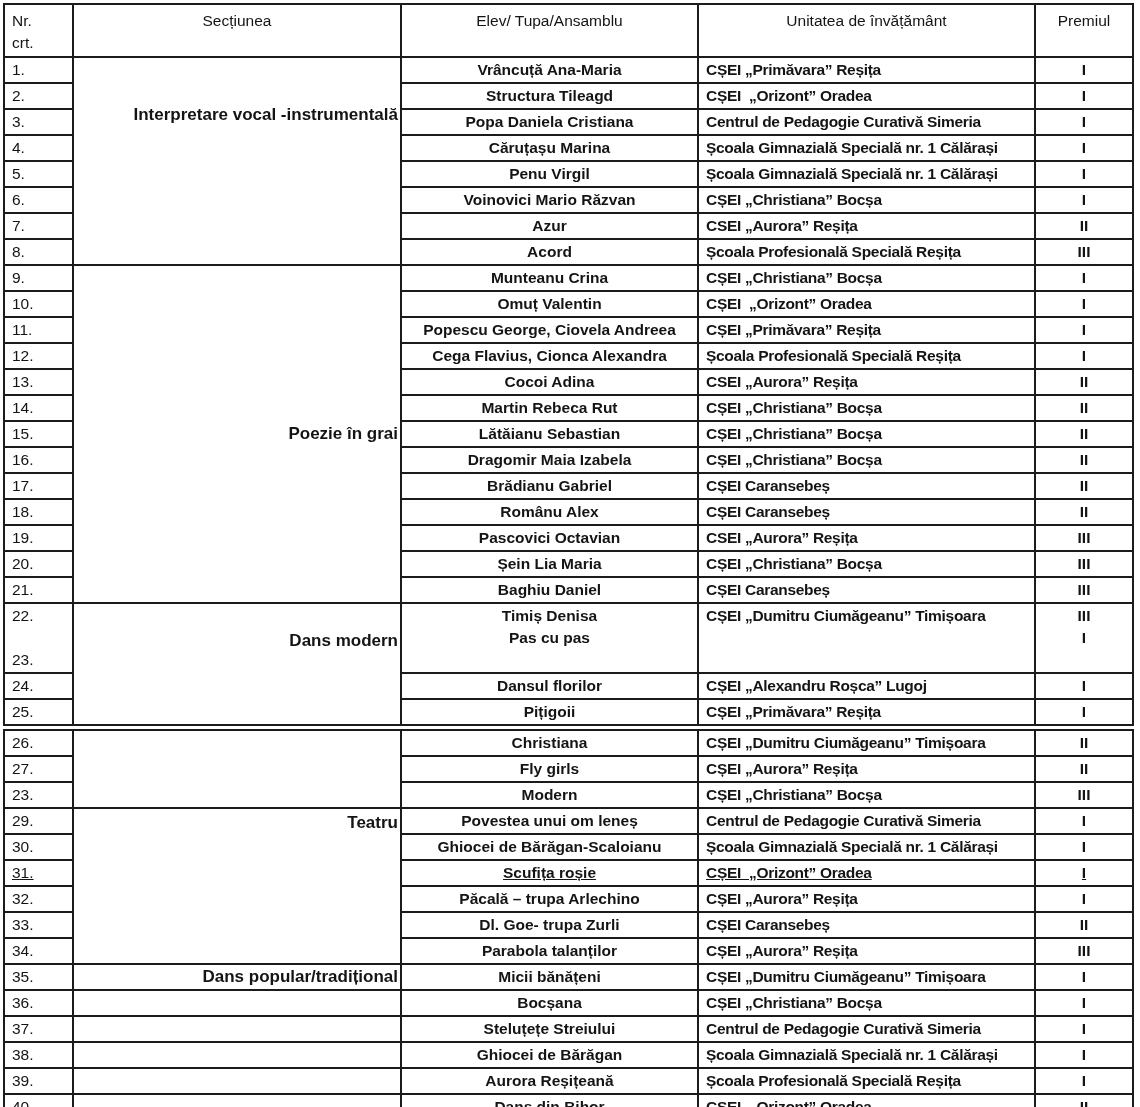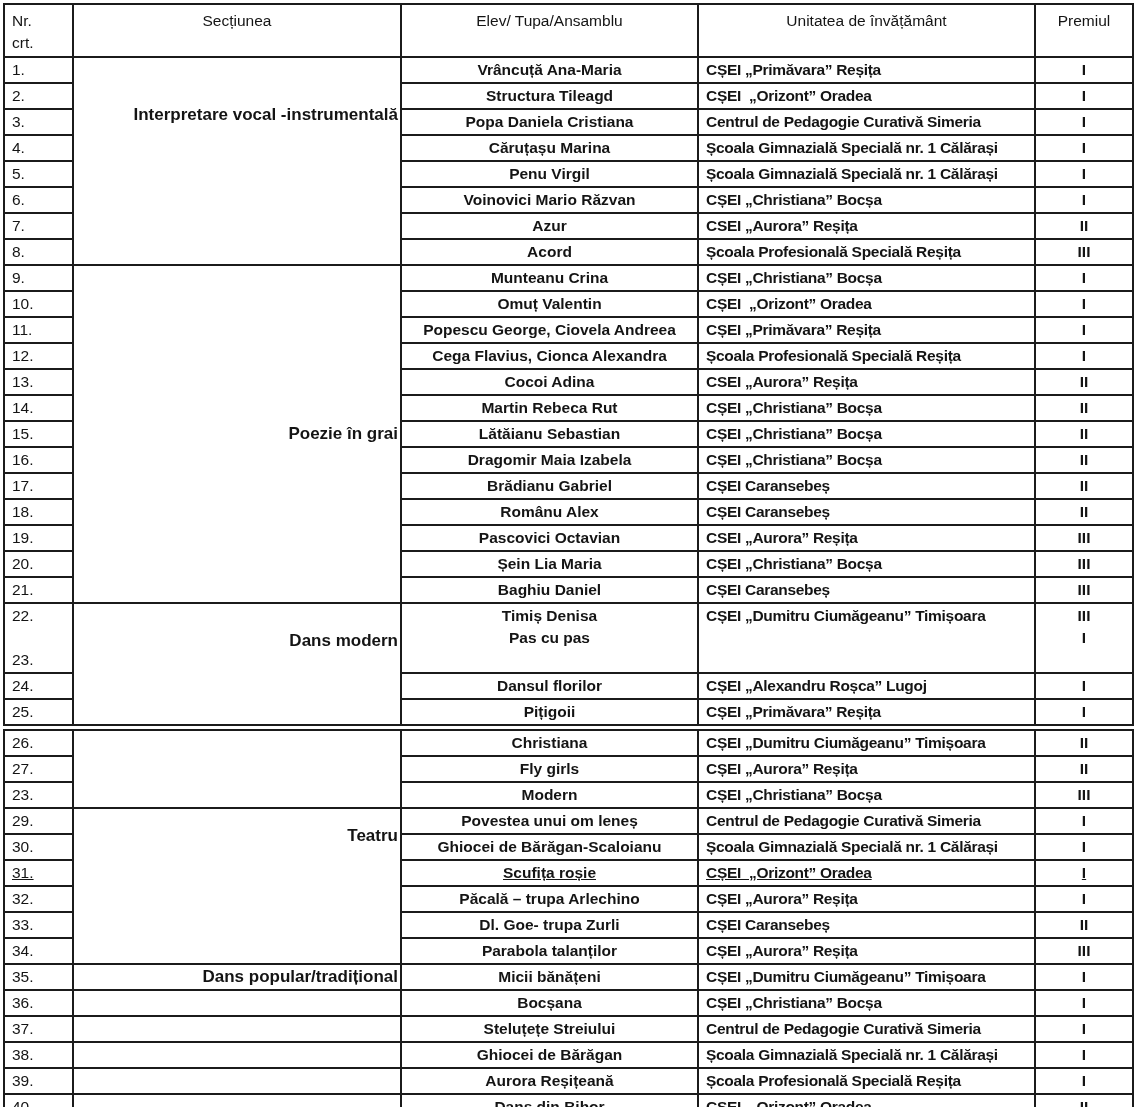--- a/index.html
+++ b/index.html
@@ -60,21 +60,21 @@
     vertical-align: top;
     padding-top: 46px;
   }
   td.section.sec-dans-modern {
     vertical-align: top;
     padding-top: 26px;
     border-radius: 15px;
   }
   td.section.sec-teatru {
     vertical-align: top;
-    padding-top: 16px;
+    padding-top: 3px;
   }
   td.elev {
     text-align: center;
     font-weight: bold;
     white-space: pre-line;
   }
   td.unit {
     text-align: left;
     padding-left: 7px;
     padding-right: 2px;

